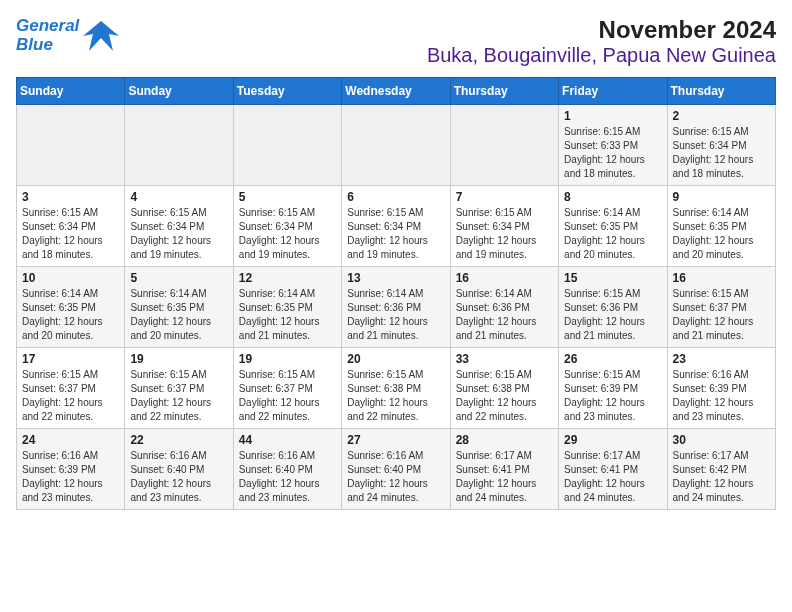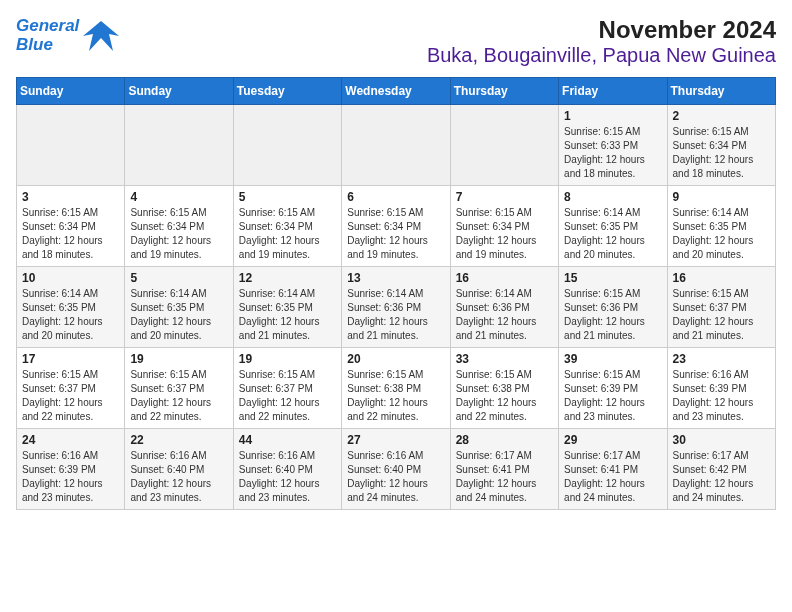--- a/index.html
+++ b/index.html
@@ -281,21 +281,21 @@
 and 22 minutes.</div>
         </td>
         <td>
           <span class="day-number">33</span>
           <div class="day-info" style="white-space: pre-line;">Sunrise: 6:15 AM
 Sunset: 6:38 PM
 Daylight: 12 hours
 and 22 minutes.</div>
         </td>
         <td>
-          <span class="day-number">39</span>
+          <span class="day-number">26</span>
           <div class="day-info" style="white-space: pre-line;">Sunrise: 6:15 AM
 Sunset: 6:39 PM
 Daylight: 12 hours
 and 23 minutes.</div>
         </td>
         <td>
           <span class="day-number">23</span>
           <div class="day-info" style="white-space: pre-line;">Sunrise: 6:16 AM
 Sunset: 6:39 PM
 Daylight: 12 hours

